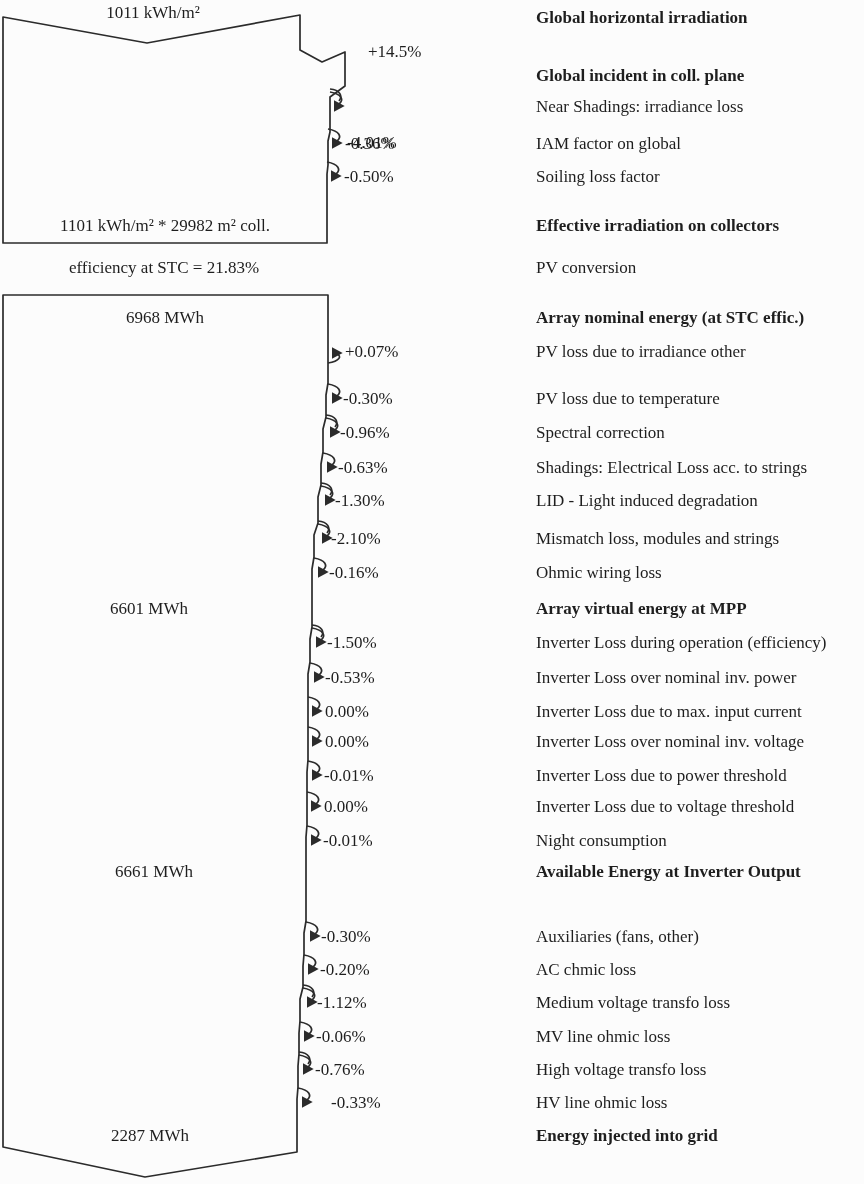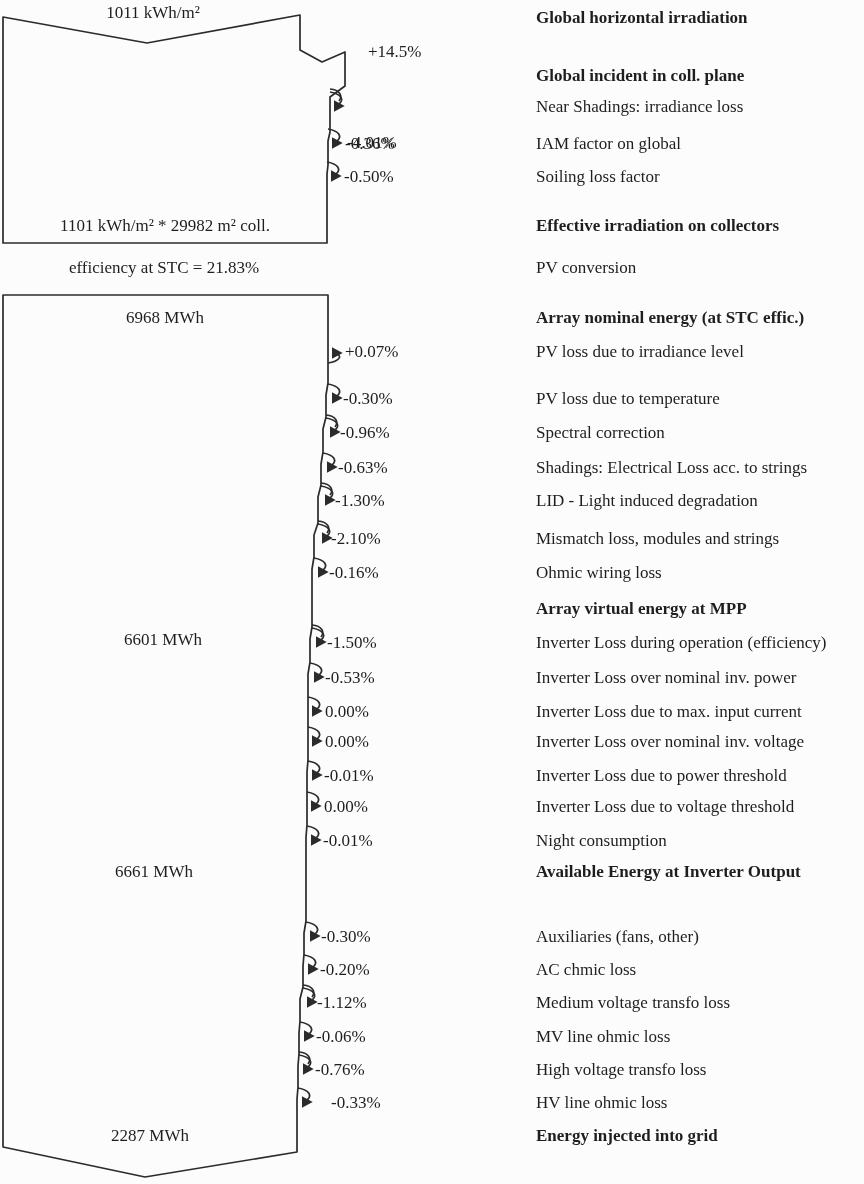--- a/index.html
+++ b/index.html
@@ -77,21 +77,21 @@
       <div class="val center" style="top: 216px; left: 165px;">1101 kWh/m² * 29982 m² coll.</div>
       <div class="val center" style="top: 258px; left: 164px;">efficiency at STC = 21.83%</div>
       <div class="val center" style="top: 308px; left: 165px;">6968 MWh</div>
       <div class="val" style="top: 342px; left: 345px;">+0.07%</div>
       <div class="val" style="top: 389px; left: 343px;">-0.30%</div>
       <div class="val" style="top: 423px; left: 340px;">-0.96%</div>
       <div class="val" style="top: 458px; left: 338px;">-0.63%</div>
       <div class="val" style="top: 491px; left: 335px;">-1.30%</div>
       <div class="val" style="top: 529px; left: 331px;">-2.10%</div>
       <div class="val" style="top: 563px; left: 329px;">-0.16%</div>
-      <div class="val center" style="top: 599px; left: 163px; margin-top: 31px;">6601 MWh</div>
+      <div class="val center" style="top: 599px; left: 149px;">6601 MWh</div>
       <div class="val" style="top: 633px; left: 327px;">-1.50%</div>
       <div class="val" style="top: 668px; left: 325px;">-0.53%</div>
       <div class="val" style="top: 702px; left: 325px;">0.00%</div>
       <div class="val" style="top: 732px; left: 325px;">0.00%</div>
       <div class="val" style="top: 766px; left: 324px;">-0.01%</div>
       <div class="val" style="top: 797px; left: 324px;">0.00%</div>
       <div class="val" style="top: 831px; left: 323px;">-0.01%</div>
       <div class="val center" style="top: 862px; left: 154px;">6661 MWh</div>
       <div class="val" style="top: 927px; left: 321px;">-0.30%</div>
       <div class="val" style="top: 960px; left: 320px;">-0.20%</div>
@@ -103,21 +103,21 @@
     </div>
   <div id="labels-layer">
       <div class="lbl bold" style="top: 8px;">Global horizontal irradiation</div>
       <div class="lbl bold" style="top: 42px; margin-top: 24px;">Global incident in coll. plane</div>
       <div class="lbl" style="top: 97px;">Near Shadings: irradiance loss</div>
       <div class="lbl" style="top: 134px;">IAM factor on global</div>
       <div class="lbl" style="top: 167px;">Soiling loss factor</div>
       <div class="lbl bold" style="top: 216px;">Effective irradiation on collectors</div>
       <div class="lbl" style="top: 258px;">PV conversion</div>
       <div class="lbl bold" style="top: 308px;">Array nominal energy (at STC effic.)</div>
-      <div class="lbl" style="top: 342px;">PV loss due to irradiance level</div>
+      <div class="lbl" style="top: 342px;">PV loss due to irradiance other</div>
       <div class="lbl" style="top: 389px;">PV loss due to temperature</div>
       <div class="lbl" style="top: 423px;">Spectral correction</div>
       <div class="lbl" style="top: 458px;">Shadings: Electrical Loss acc. to strings</div>
       <div class="lbl" style="top: 491px;">LID - Light induced degradation</div>
       <div class="lbl" style="top: 529px;">Mismatch loss, modules and strings</div>
       <div class="lbl" style="top: 563px;">Ohmic wiring loss</div>
       <div class="lbl bold" style="top: 599px;">Array virtual energy at MPP</div>
       <div class="lbl" style="top: 633px;">Inverter Loss during operation (efficiency)</div>
       <div class="lbl" style="top: 668px; text-align: center;">Inverter Loss over nominal inv. power</div>
       <div class="lbl" style="top: 702px;">Inverter Loss due to max. input current</div>

